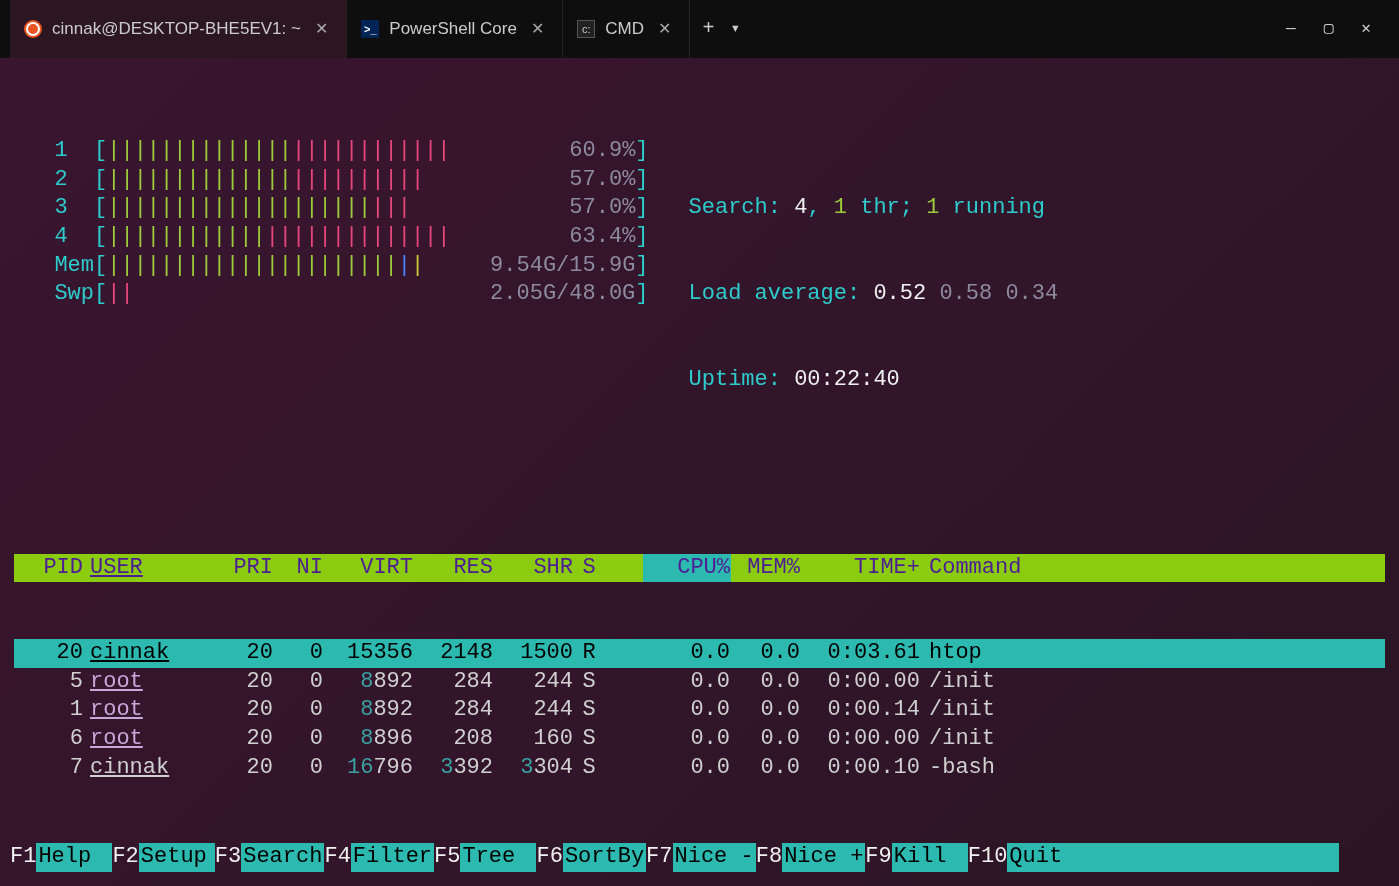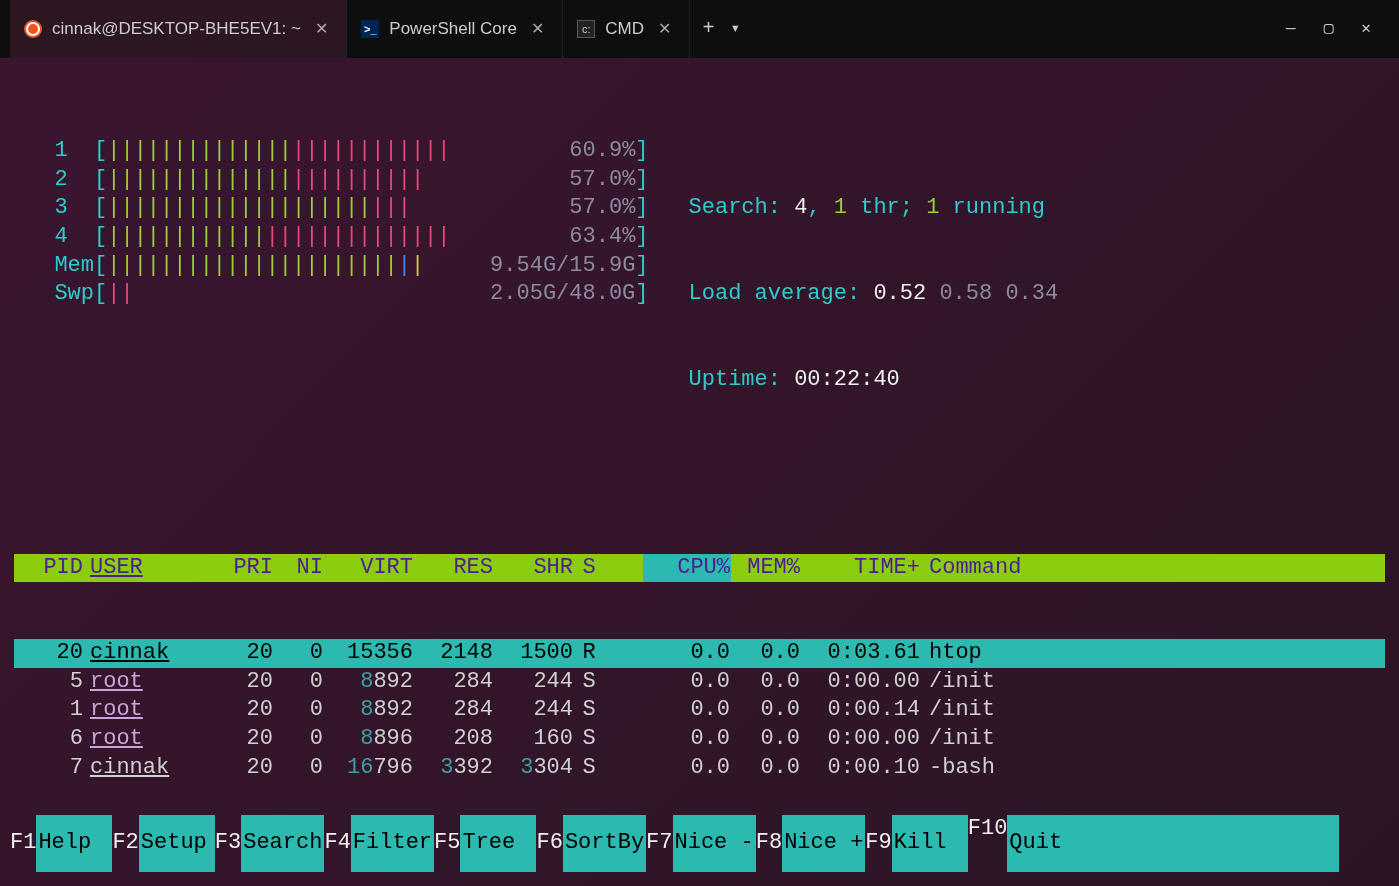--- a/index.html
+++ b/index.html
@@ -92,21 +92,21 @@
   .c-cmd{ flex:1;text-align:left;padding-left:8px;}
   .rootuser{ color:#c7a6d9; }
 
   .fnbar {
     position:absolute;
     bottom:14px; left:10px; right:60px;
     display:flex;
     font-size:22px;
   }
   .fk { color:#f0f0f0; }
-  .flabel { background:#2cbab0;color:#000;padding:14px 2px; min-width:76px; display:inline-block; }
+  .flabel { background:#2cbab0;color:#000;padding:0 2px; min-width:76px; display:inline-block; }
   .flabel-end { flex:1; }
 </style>
 </head>
 <body>
 
 <div class="titlebar">
   <div class="tabs" id="tabs">
       <div class="tab active">
         <span class="icon">
           <span class="ubuntu-icon"></span>

